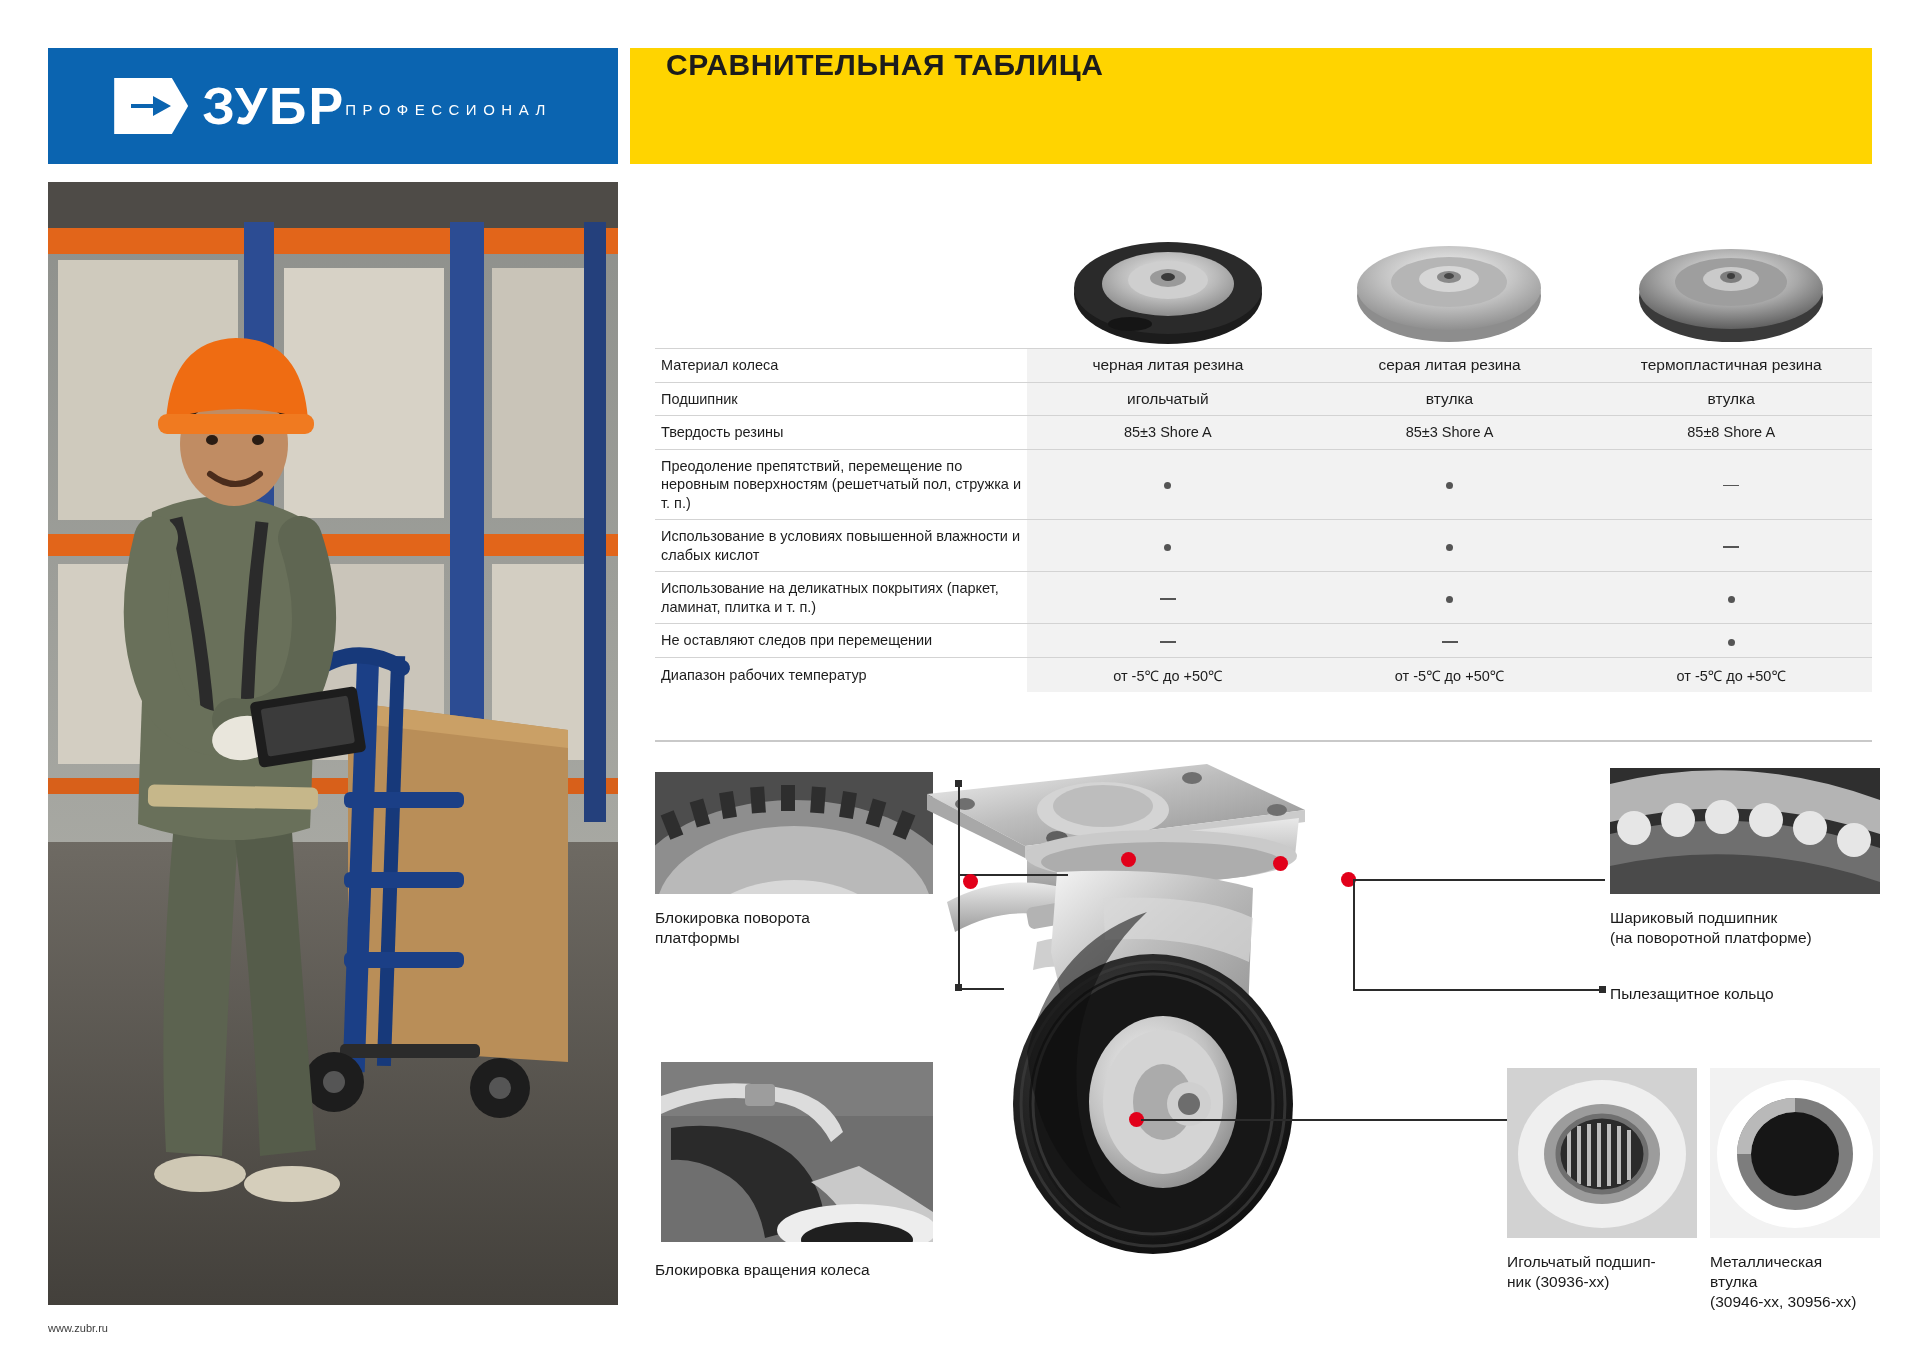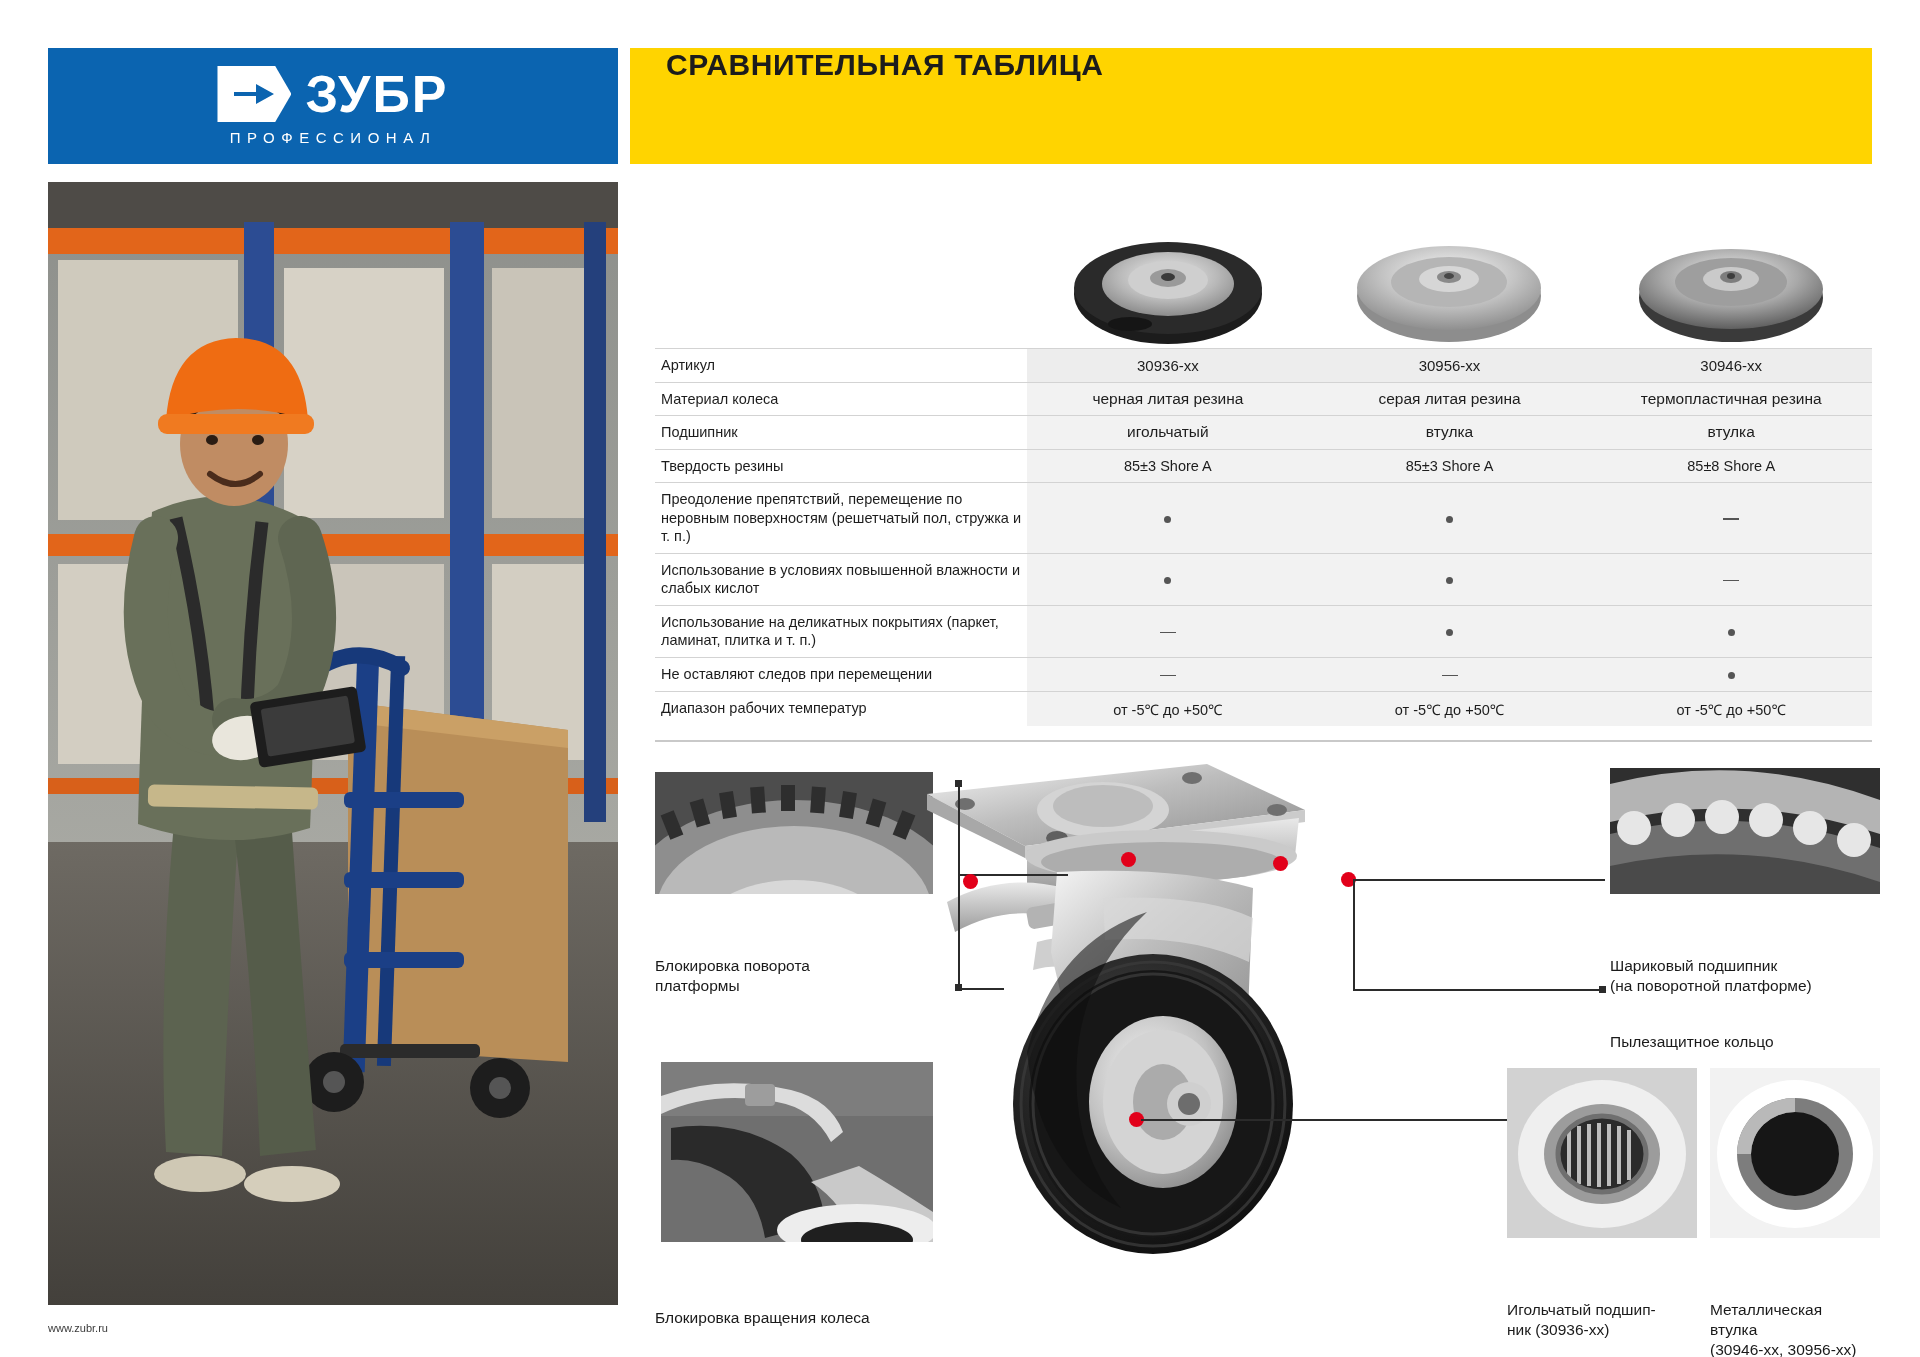--- a/index.html
+++ b/index.html
@@ -9,21 +9,21 @@
     font-family: "Liberation Sans", sans-serif;
     overflow: hidden;
   }
   .page { position: relative; width: 1920px; height: 1357px; background:#fff; }
 
   
   .logo-box {
     position: absolute; left: 48px; top: 48px; width: 570px; height: 116px;
     background: #0b64b0; display:flex; align-items:center; justify-content:center;
   }
-  .logo-inner { display:flex; flex-direction:column; align-items:center; }
+  .logo-inner { display:flex; flex-direction:row; align-items:center; }
   .logo-row { display:flex; align-items:center; gap: 14px; }
   .logo-mark {
     width: 74px; height: 56px; background:#fff;
     display:flex; align-items:center; justify-content:center;
     clip-path: polygon(0 0, 78% 0, 100% 50%, 78% 100%, 0 100%);
   }
   .logo-mark svg { display:block; }
   .logo-word {
     color:#fff; font-weight:bold; font-size:52px; letter-spacing: 2px;
     line-height: 1; font-family:"Liberation Sans", sans-serif;
@@ -78,21 +78,21 @@
   .dash { display:inline-block; width:16px; height:1.5px; background:#555; vertical-align: middle; }
 
   .rule {
     position:absolute; left:655px; top:740px; width:1217px; height:2px; background:#c9c9c9;
   }
 
   
   .diagram { position:absolute; left:655px; top:762px; width:1225px; height:560px; }
 
   .thumb { position:absolute; overflow:hidden; background:#777; }
-  .cap { position:absolute; font-size:15.5px; color:#1a1a1a; line-height:1.3;margin-top:48px; }
+  .cap { position:absolute; font-size:15.5px; color:#1a1a1a; line-height:1.3; }
 
   .leader { position:absolute; background:#2b2b2b; }
   .bullet-sq { position:absolute; width:7px; height:7px; background:#2b2b2b; }
   .reddot { position:absolute; width:15px; height:15px; border-radius:50%; background:#e2001a; }
 
   
   .caster { position:absolute; left:252px; top:-10px; width:430px; height:530px; }
 </style>
 </head>
 <body>
@@ -261,26 +261,20 @@
     </div>
 
     <table class="cmp-table">
       <colgroup>
           <col class="lbl">
           <col class="val">
           <col class="val">
           <col class="val">
         </colgroup>
       <tbody>
-        <tr class="artikul sep">
-          <td class="lbl">Артикул</td>
-          <td class="val">30936-хх</td>
-          <td class="val">30956-хх</td>
-          <td class="val">30946-хх</td>
-        </tr>
         <tr class="shade sep">
           <td class="lbl">Материал колеса</td>
           <td class="val strong">черная литая резина</td>
           <td class="val strong">серая литая резина</td>
           <td class="val strong">термопластичная резина</td>
         </tr>
         <tr class="shade sep">
           <td class="lbl">Подшипник</td>
           <td class="val strong">игольчатый</td>
           <td class="val strong">втулка</td>

